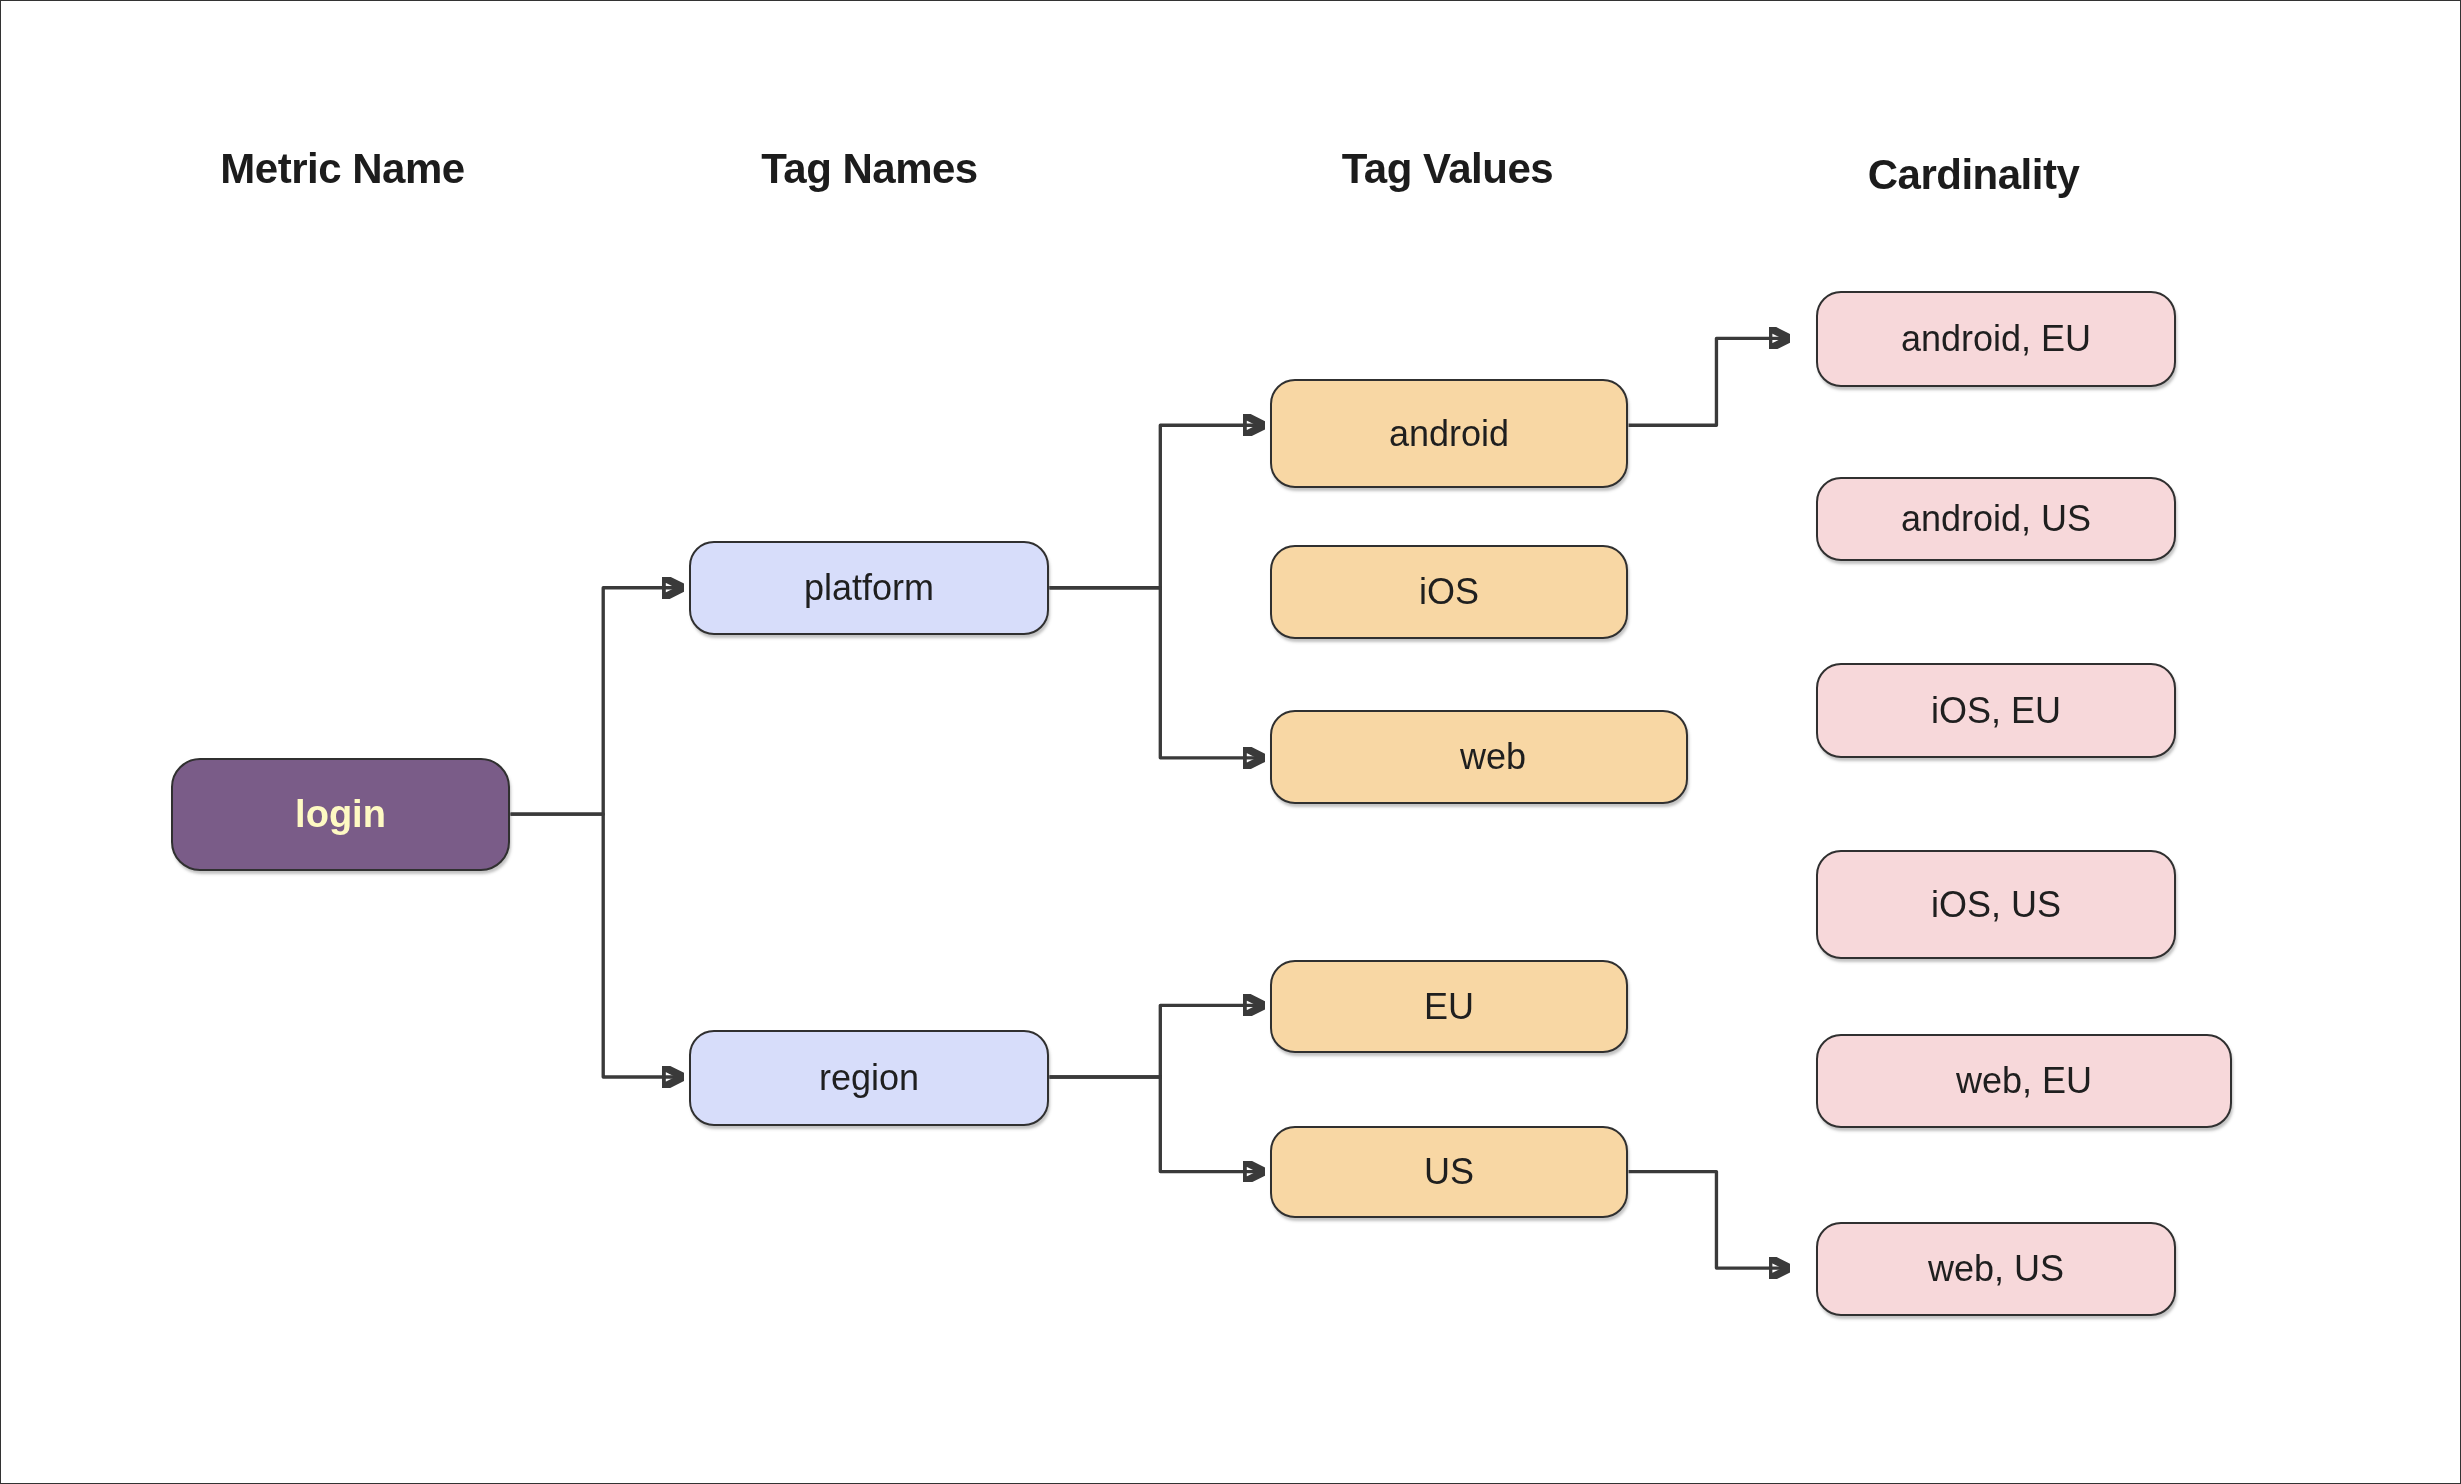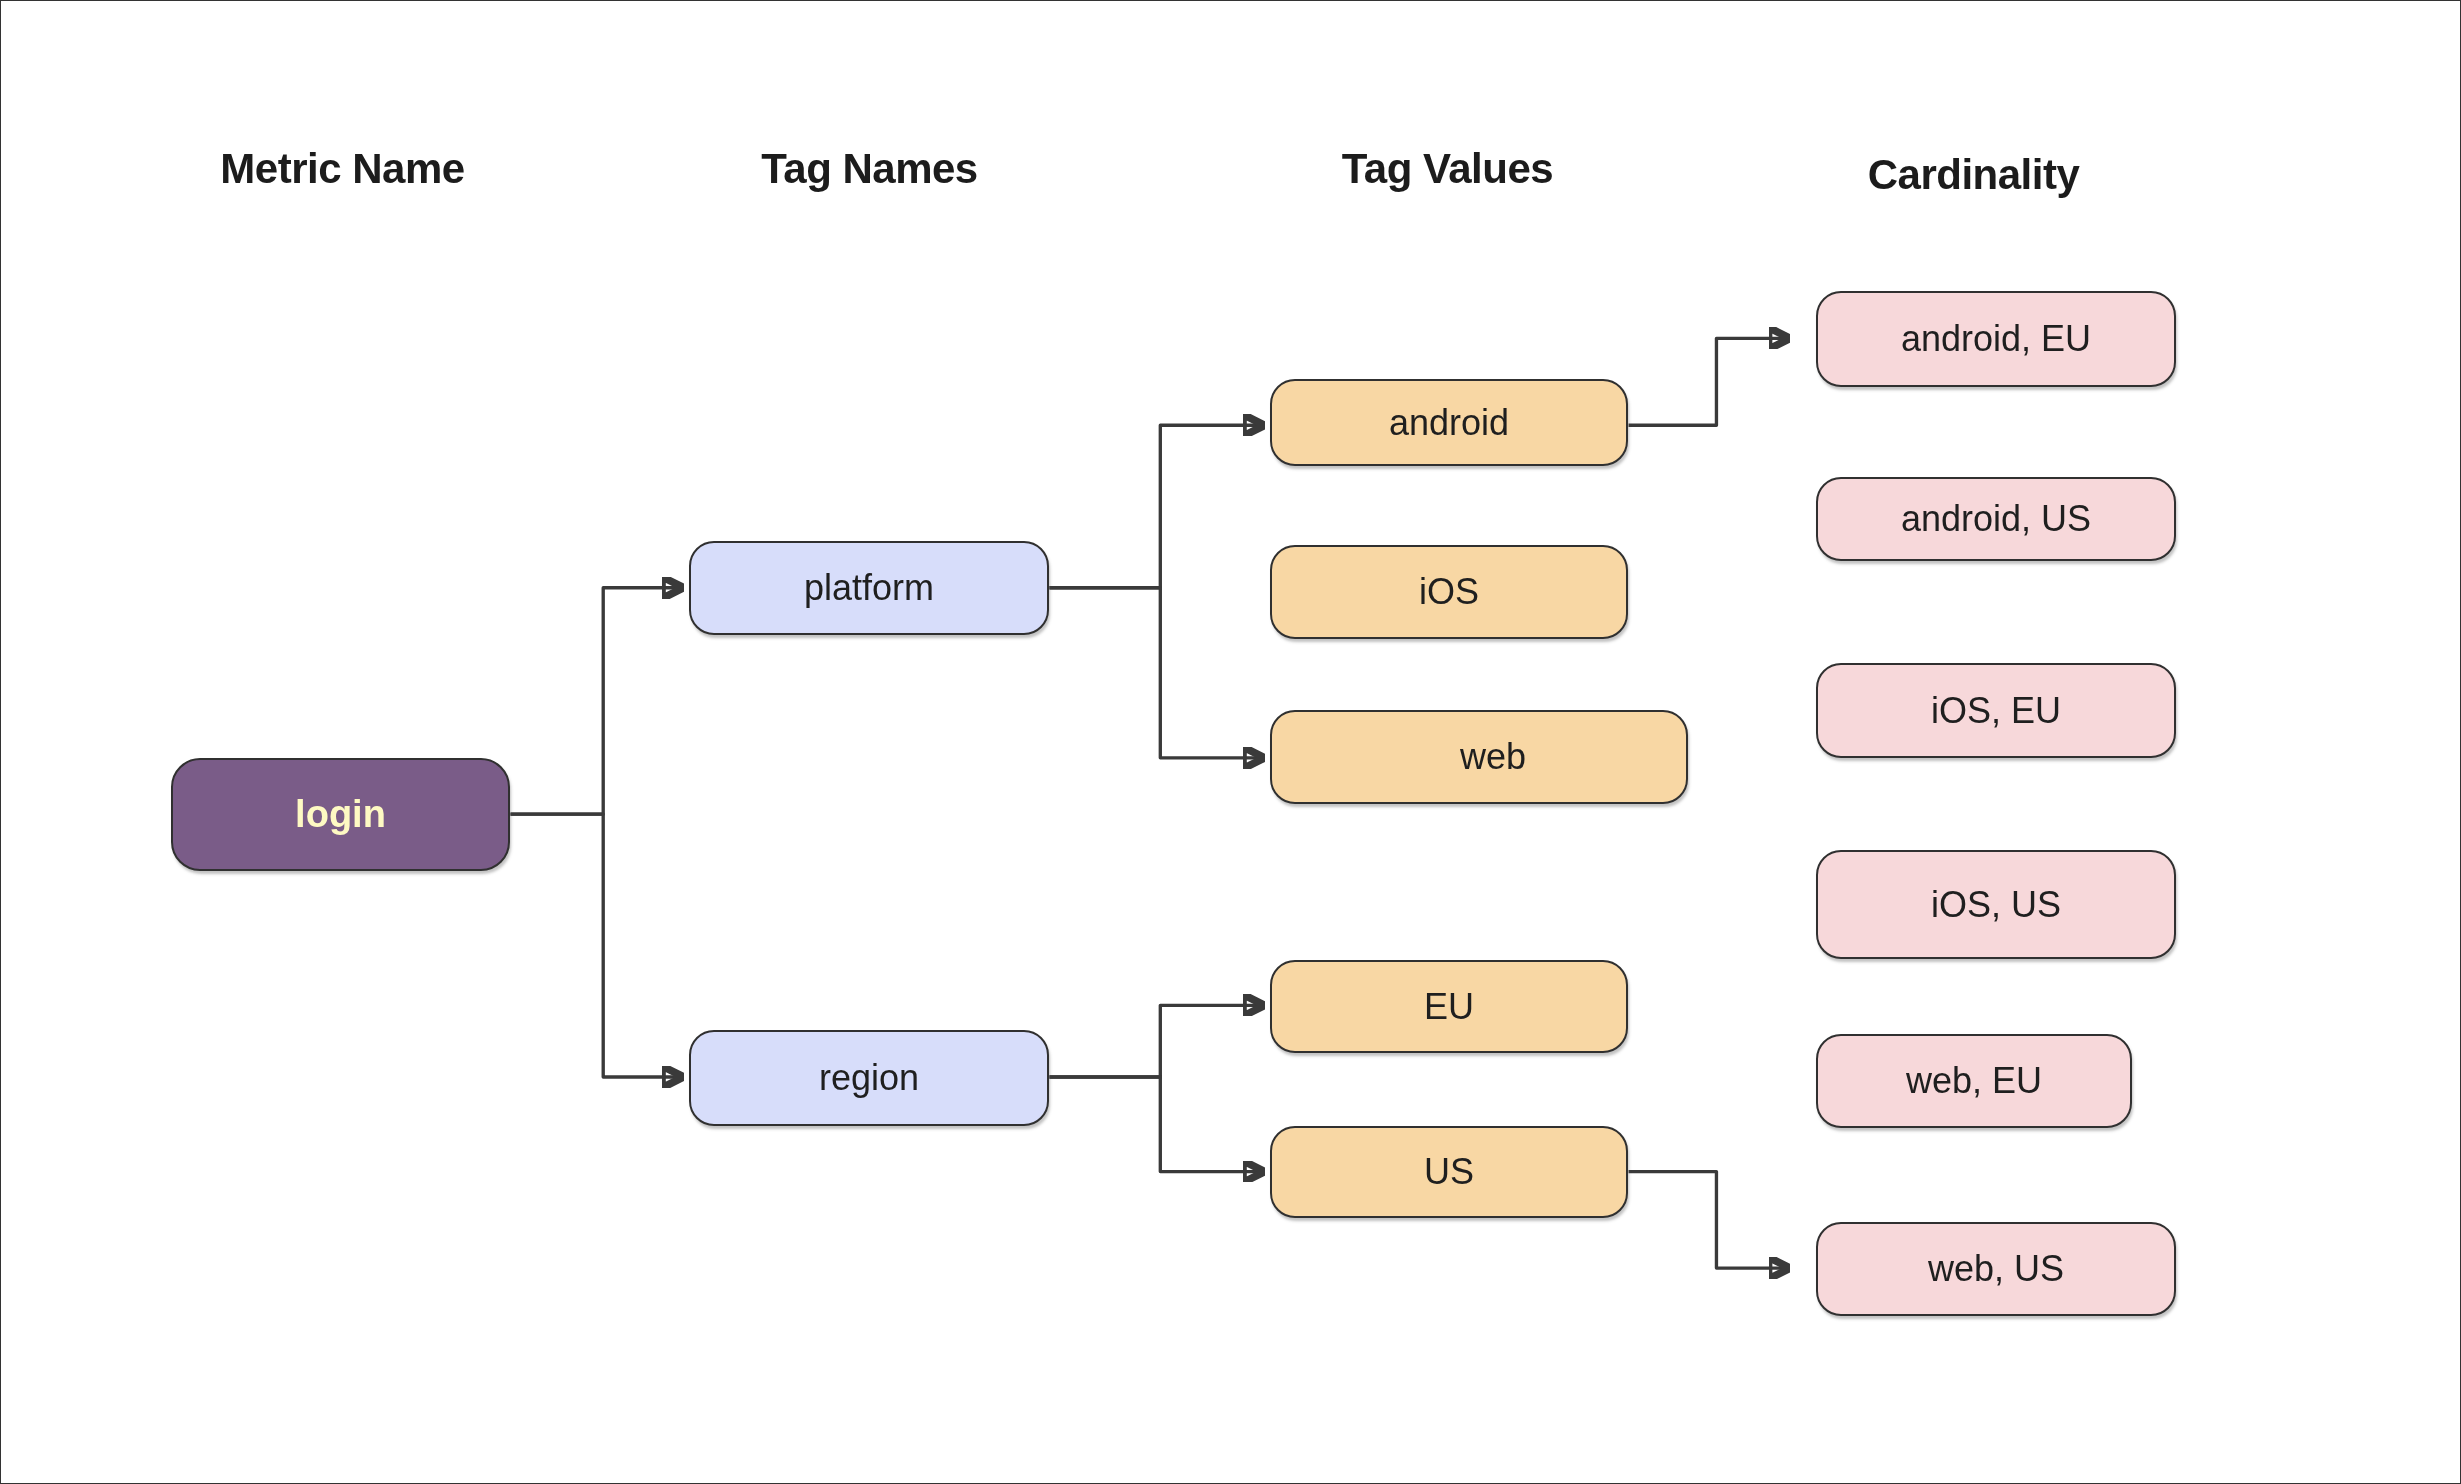--- a/index.html
+++ b/index.html
@@ -71,27 +71,27 @@
   <div class="col-header" style="left:141px;top:145px;">Metric Name</div>
   <div class="col-header" style="left:668px;top:145px;">Tag Names</div>
   <div class="col-header" style="left:1246px;top:145px;">Tag Values</div>
   <div class="col-header" style="left:1772px;top:151px;">Cardinality</div>
 
   <div class="node node--metric" style="left:170px;top:757px;width:339px;height:113px;">login</div>
 
   <div class="node node--tagname" style="left:688px;top:540px;width:360px;height:94px;">platform</div>
   <div class="node node--tagname" style="left:688px;top:1029px;width:360px;height:96px;">region</div>
 
-  <div class="node node--tagvalue" style="left:1269px;top:378px;width:358px;height:87px;">android</div>
+  <div class="node node--tagvalue" style="left:1269px;top:378px;width:358px;height:109px;">android</div>
   <div class="node node--tagvalue" style="left:1269px;top:544px;width:358px;height:94px;">iOS</div>
   <div class="node node--tagvalue" style="left:1269px;top:709px;width:418px;height:94px;padding-left:28px;">web</div>
   <div class="node node--tagvalue" style="left:1269px;top:959px;width:358px;height:93px;">EU</div>
   <div class="node node--tagvalue" style="left:1269px;top:1125px;width:358px;height:92px;">US</div>
 
   <div class="node node--cardinality" style="left:1795px;top:290px;width:360px;height:96px;">android, EU</div>
   <div class="node node--cardinality" style="left:1795px;top:476px;width:360px;height:84px;">android, US</div>
   <div class="node node--cardinality" style="left:1795px;top:662px;width:360px;height:95px;">iOS, EU</div>
   <div class="node node--cardinality" style="left:1795px;top:849px;width:360px;height:109px;">iOS, US</div>
-  <div class="node node--cardinality" style="left:1795px;top:1033px;width:316px;height:94px;text-align:right;">web, EU</div>
+  <div class="node node--cardinality" style="left:1795px;top:1033px;width:416px;height:94px;text-align:right;">web, EU</div>
   <div class="node node--cardinality" style="left:1795px;top:1221px;width:360px;height:94px;">web, US</div>
 
 </div>
 
 
 </body></html>

